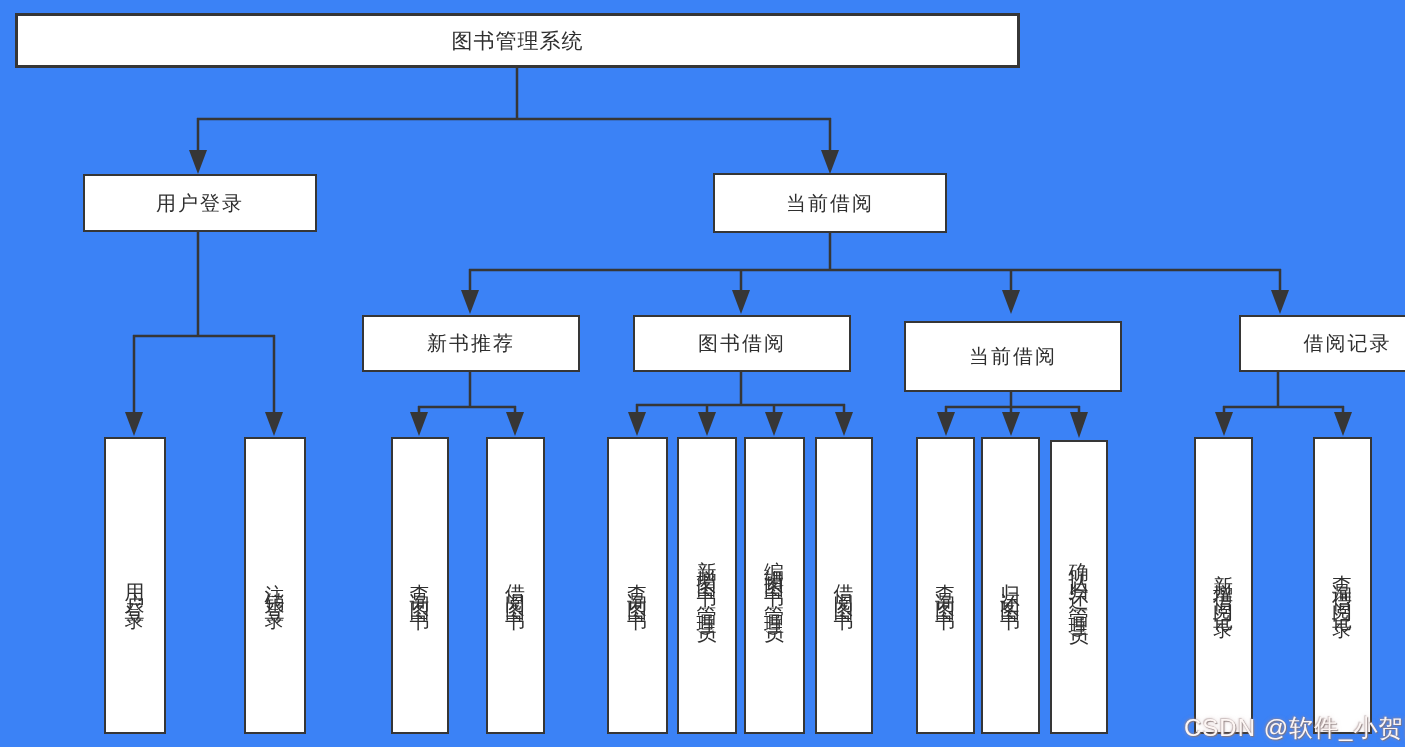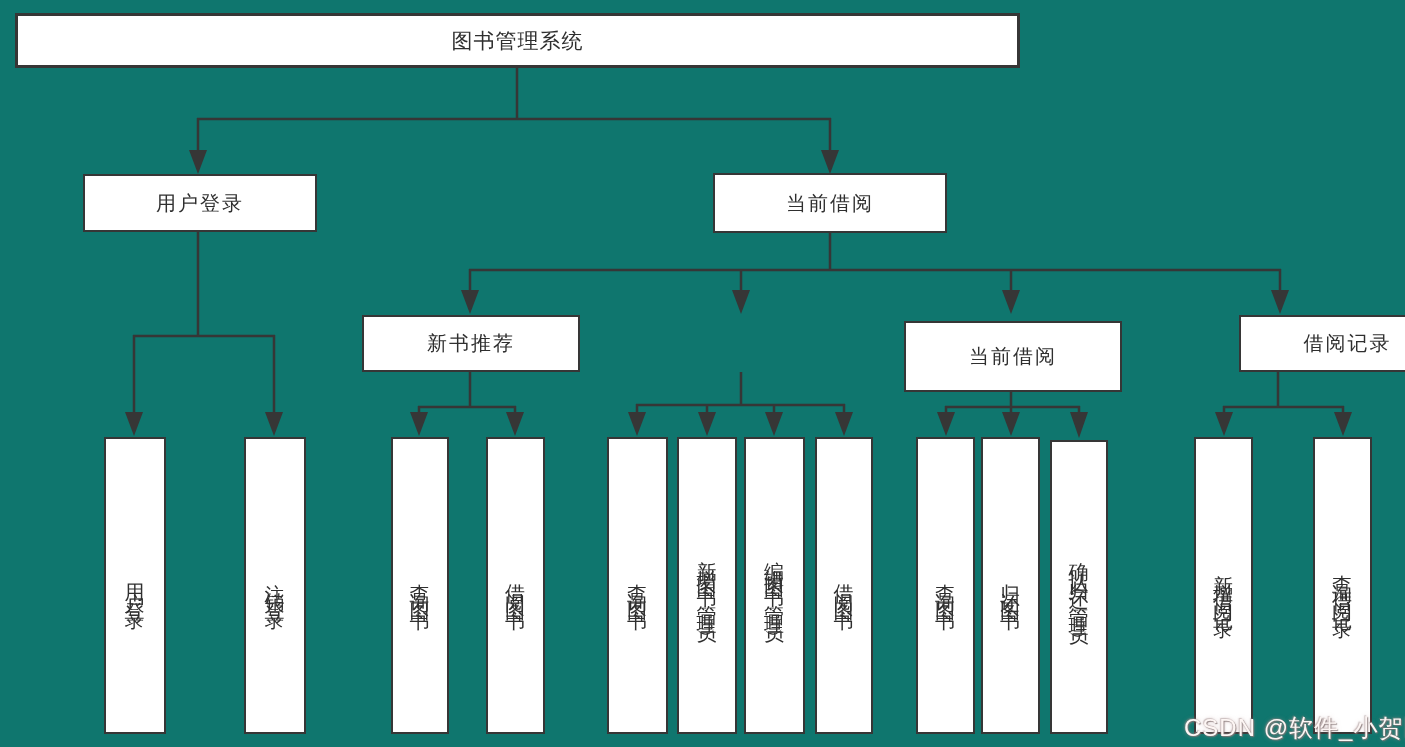--- a/index.html
+++ b/index.html
@@ -1,17 +1,17 @@
 <!DOCTYPE html>
 <html><head>
 <meta charset="utf-8">
 <style>
   html,body{margin:0;padding:0;background:#ffffff;}
   #stage{
-    position:relative;width:1405px;height:747px;background:#0f766e;overflow:hidden;
+    position:relative;width:1405px;height:747px;background:#3b82f6;overflow:hidden;
     font-family:"Liberation Sans","DejaVu Sans",sans-serif;color:#2f2f2f;
   }
   #wires{position:absolute;left:0;top:0;width:1405px;height:747px;}
   .hbox{
     position:absolute;box-sizing:border-box;background:#fff;
     border:2px solid #363636;display:flex;align-items:center;justify-content:center;
     font-size:20px;letter-spacing:2px;white-space:nowrap;
   }
   .root{border-width:3px;font-size:21px;letter-spacing:1px;}
   .vbox{
@@ -64,20 +64,21 @@
       <polygon points="1334,412 1352,412 1343,436"></polygon>
     </g>
   </svg>
 
   <div class="hbox root" style="left:15px;top:13px;width:1005px;height:55px;">图书管理系统</div>
 
   <div class="hbox" style="left:83px;top:174px;width:234px;height:58px;">用户登录</div>
   <div class="hbox" style="left:713px;top:173px;width:234px;height:60px;">当前借阅</div>
 
   <div class="hbox" style="left:362px;top:315px;width:218px;height:57px;">新书推荐</div>
+  <div class="hbox" style="left:633px;top:315px;width:218px;height:57px;">图书借阅</div>
   <div class="hbox" style="left:904px;top:315px;width:218px;height:71px;margin-top:6px;">当前借阅</div>
   <div class="hbox" style="left:1239px;top:315px;width:217px;height:57px;">借阅记录</div>
 
   <div class="vbox" style="left:104px;width:62px;">
     <span class="vlabel">用户登录</span>
   </div>
   <div class="vbox" style="left:244px;width:62px;">
     <span class="vlabel">注销登录</span>
   </div>
 

